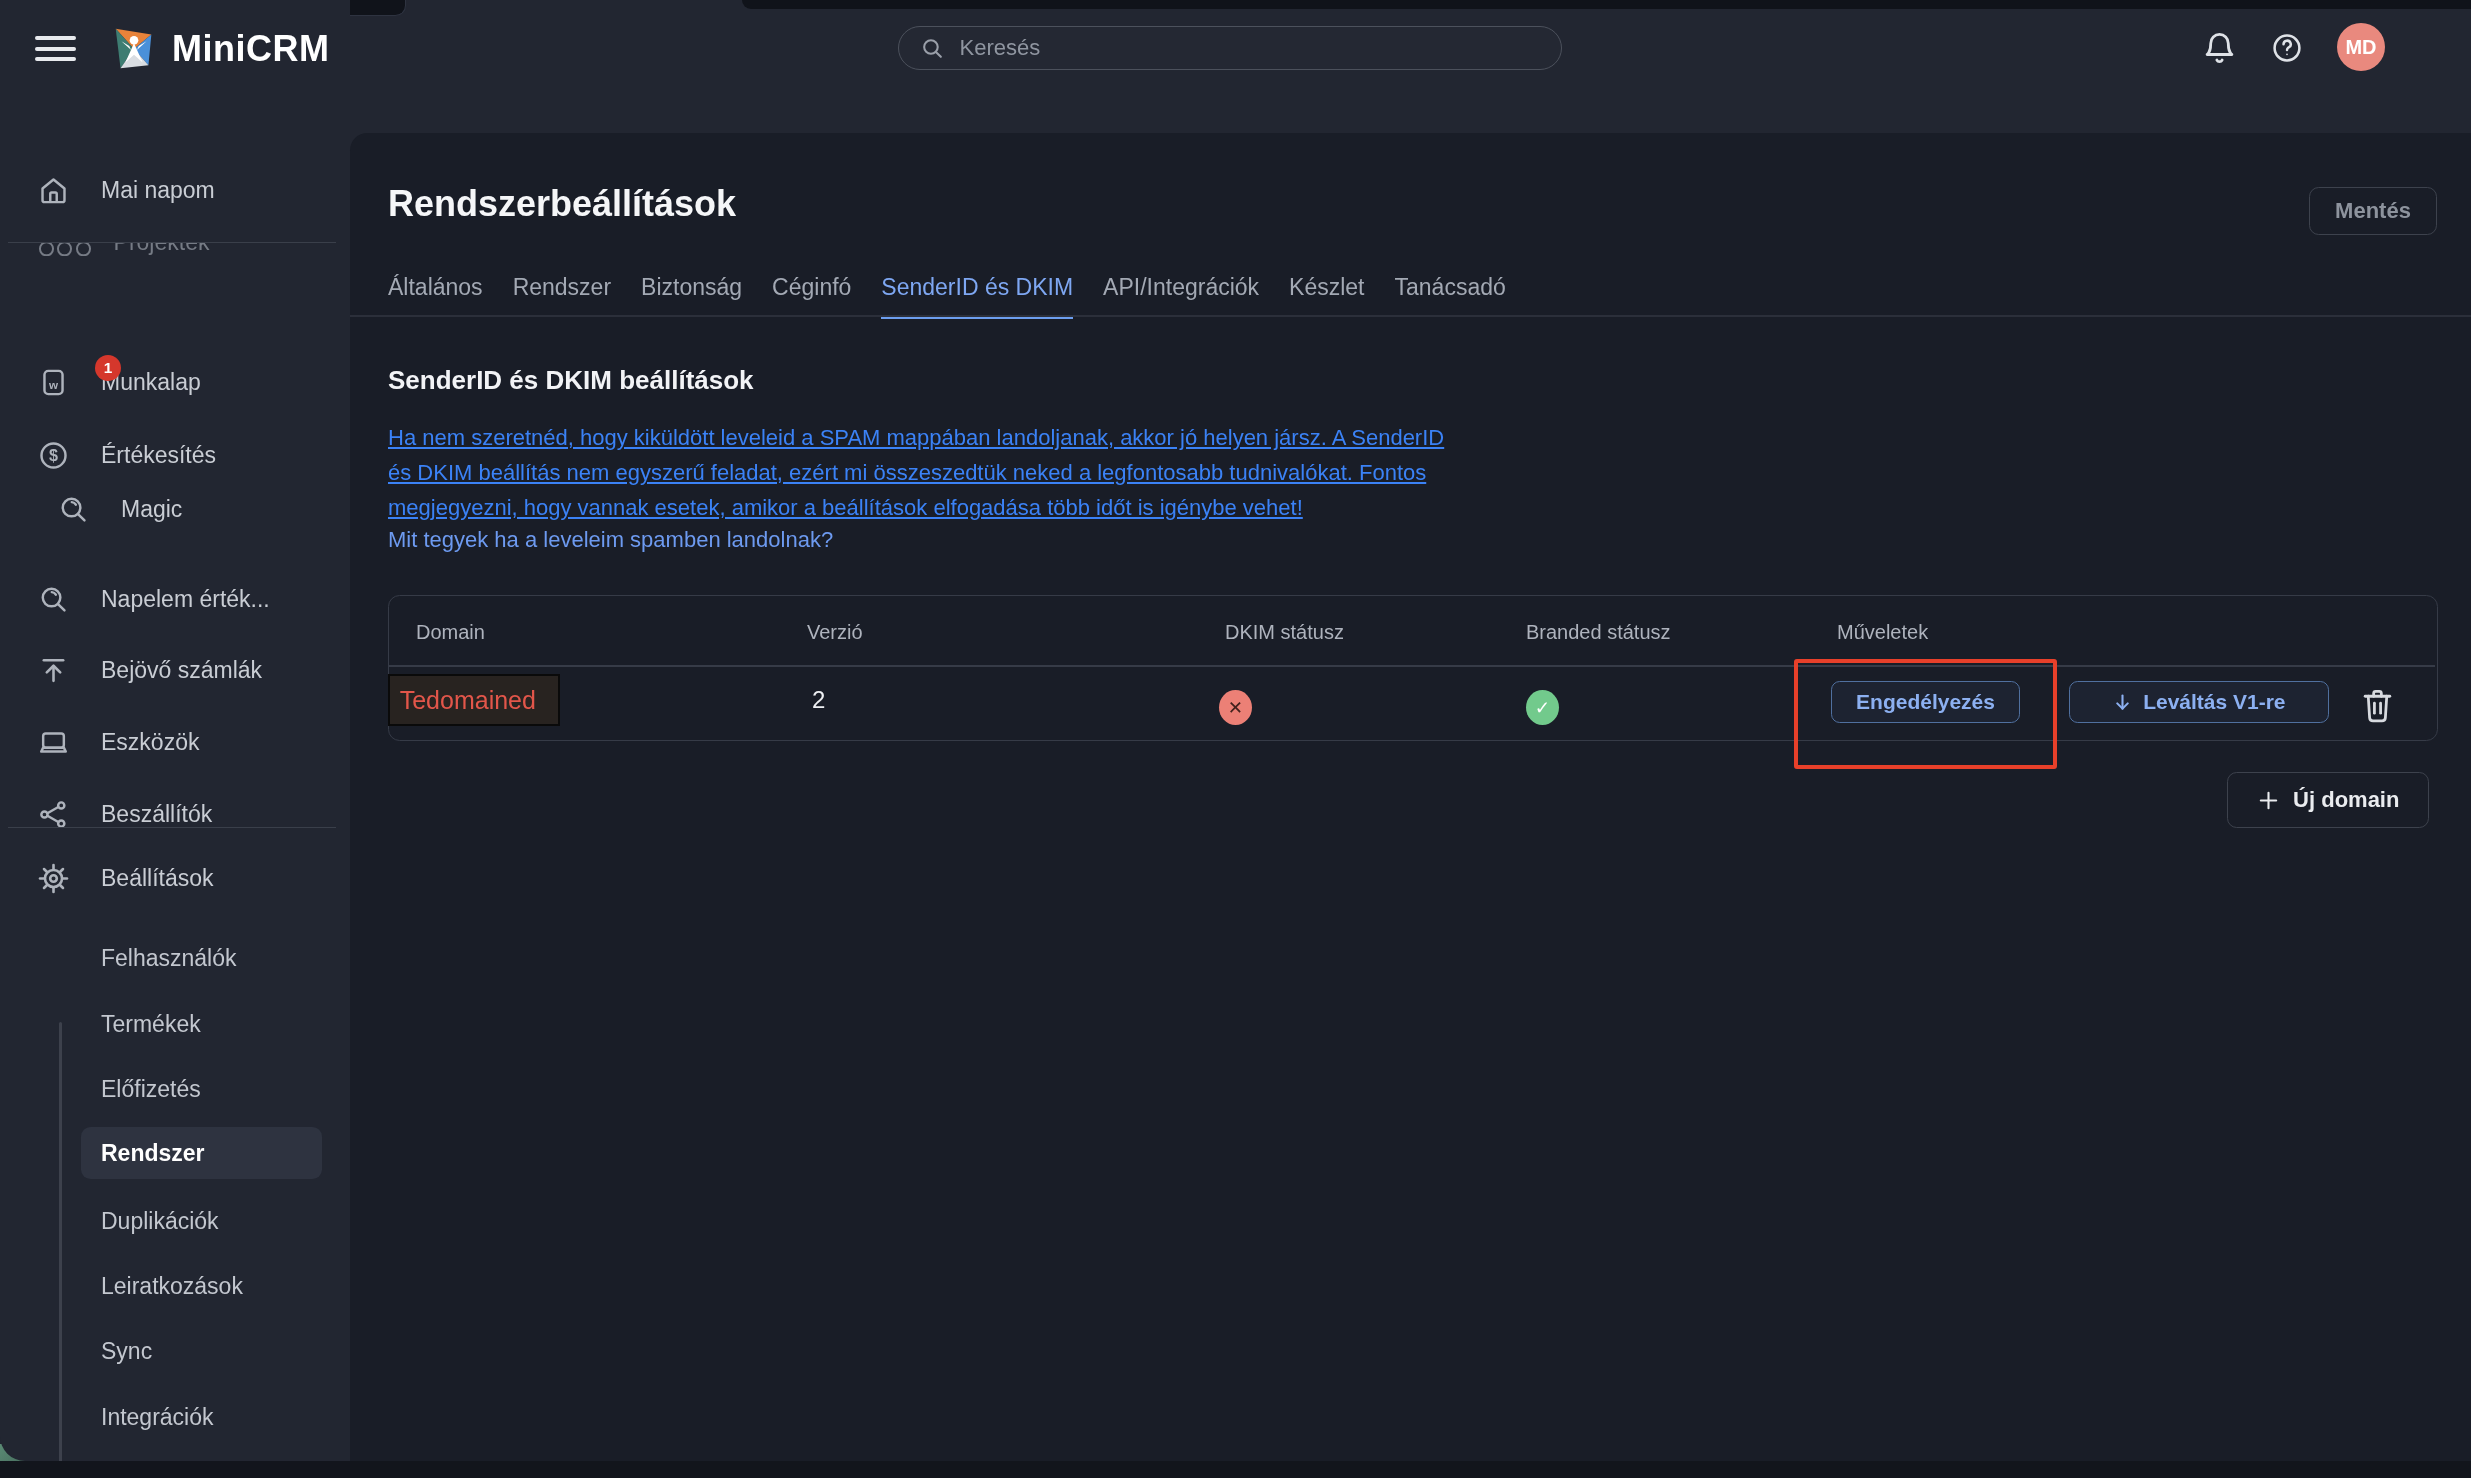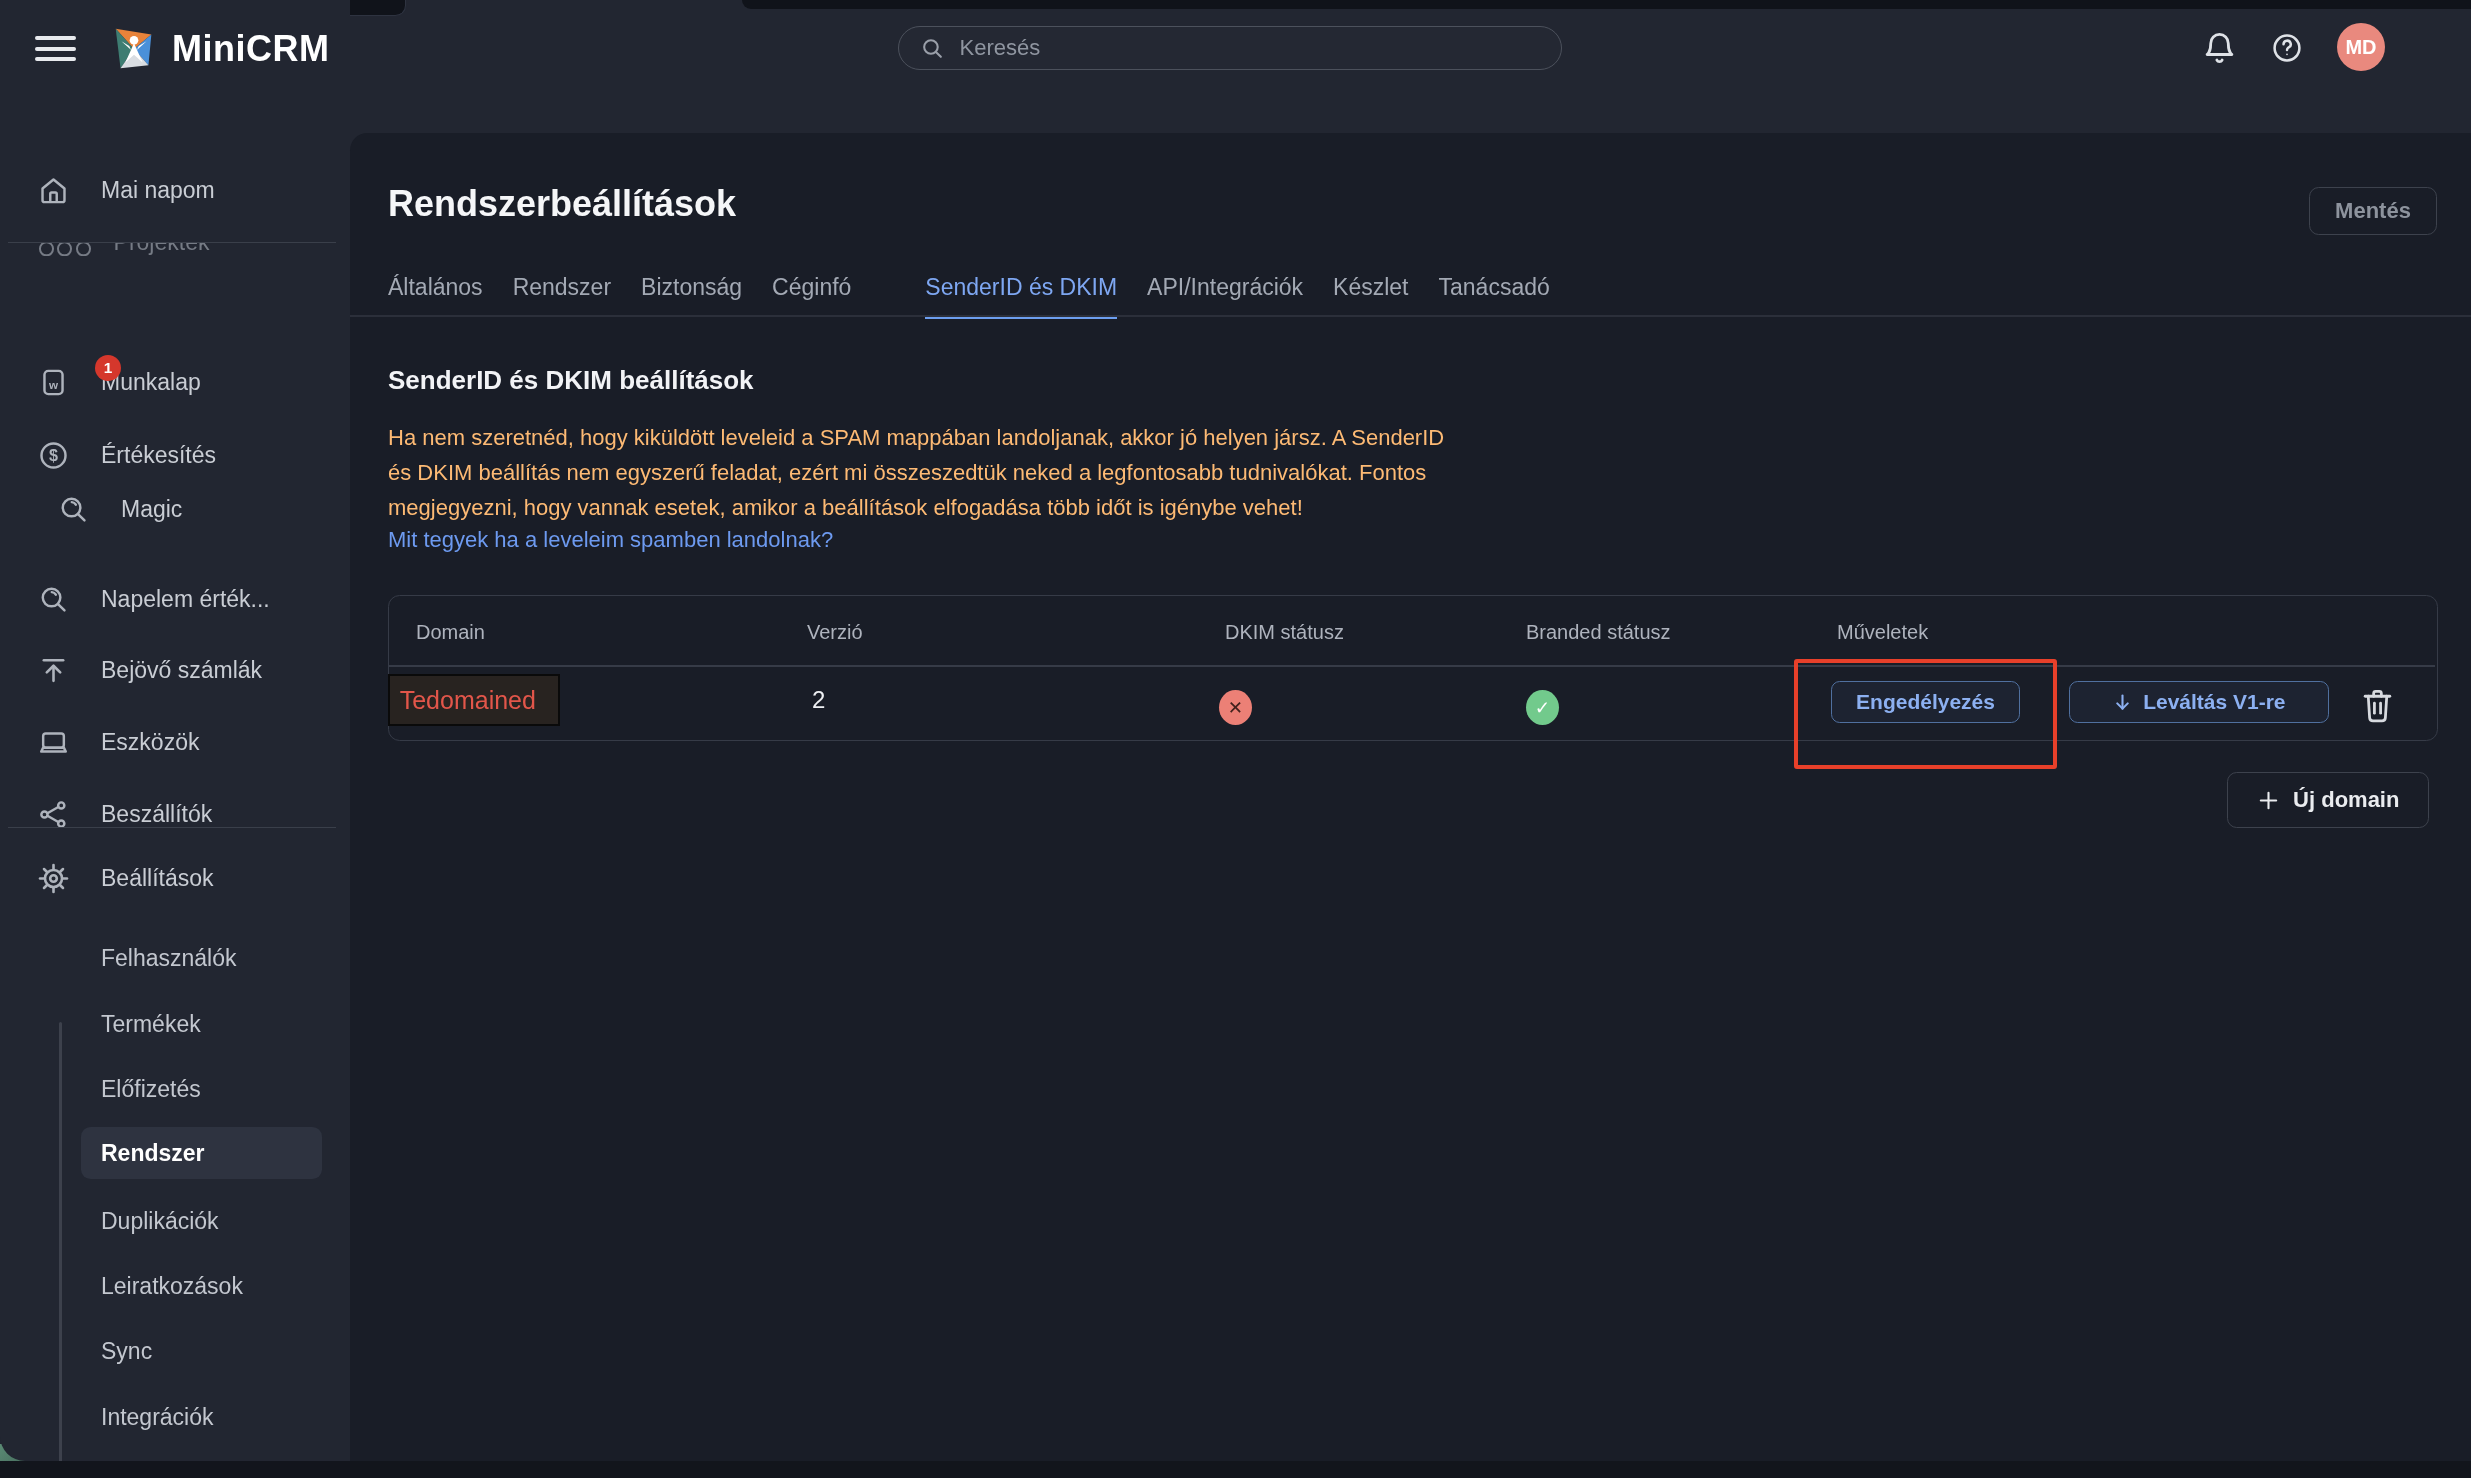--- a/index.html
+++ b/index.html
@@ -58,24 +58,24 @@
 
   
   .panel{position:absolute;left:350px;top:133px;width:2121px;height:1328px;background:#191d27;
          border-top-left-radius:17.4px;z-index:3;}
   .page-title{position:absolute;left:38px;top:50px;font-size:36px;font-weight:700;color:#f5f6f8;}
   .save-btn{position:absolute;left:1959px;top:54px;width:128px;height:48px;box-sizing:border-box;
             border:1.9px solid #3d424d;border-radius:9.7px;background:transparent;color:#8d939d;
             font-size:22px;font-weight:700;font-family:inherit;cursor:pointer;}
   .tabs{position:absolute;left:38px;top:141px;display:flex;gap:30px;}
   .tab{font-size:23px;color:#a3a9b4;font-weight:500;padding-bottom:15.4px;cursor:pointer;white-space:nowrap;}
-  .tab.active{color:#7ea7f2;border-bottom:3.9px solid #6c9ef0;margin-left:44px;}
+  .tab.active{color:#7ea7f2;border-bottom:3.9px solid #6c9ef0;}
   .tabline{position:absolute;left:0;top:182px;width:2121px;height:1.9px;background:#2b2f3a;}
   .sec-head{position:absolute;left:38px;top:232px;font-size:26px;font-weight:700;color:#f2f3f6;}
-  .para{position:absolute;left:38px;top:287px;font-size:22px;line-height:35px;color:#fdba74;}
+  .para{position:absolute;left:38px;top:287px;font-size:22px;line-height:35px;color:#3b82f6;text-decoration:underline;}
   .spam-link{position:absolute;left:38px;top:394px;font-size:22px;color:#6d9af0;cursor:pointer;}
 
   .dtable{position:absolute;left:38px;top:462px;width:2050px;height:146px;box-sizing:border-box;
           border:1.9px solid #363b47;border-radius:11.6px;}
   .th{position:absolute;top:25px;font-size:20px;color:#aeb3bd;}
   .thr{position:absolute;left:0;top:69px;width:2046px;height:1.9px;background:#363b47;}
   .cell-ver{position:absolute;left:423px;top:90px;font-size:24px;color:#eef0f3;}
   .stat{position:absolute;top:94px;width:33px;height:35px;border-radius:50%;
         display:flex;align-items:center;justify-content:center;font-weight:700;}
   .stat.red{left:830px;background:#ec8076;color:#42211d;font-size:18.3px;}

